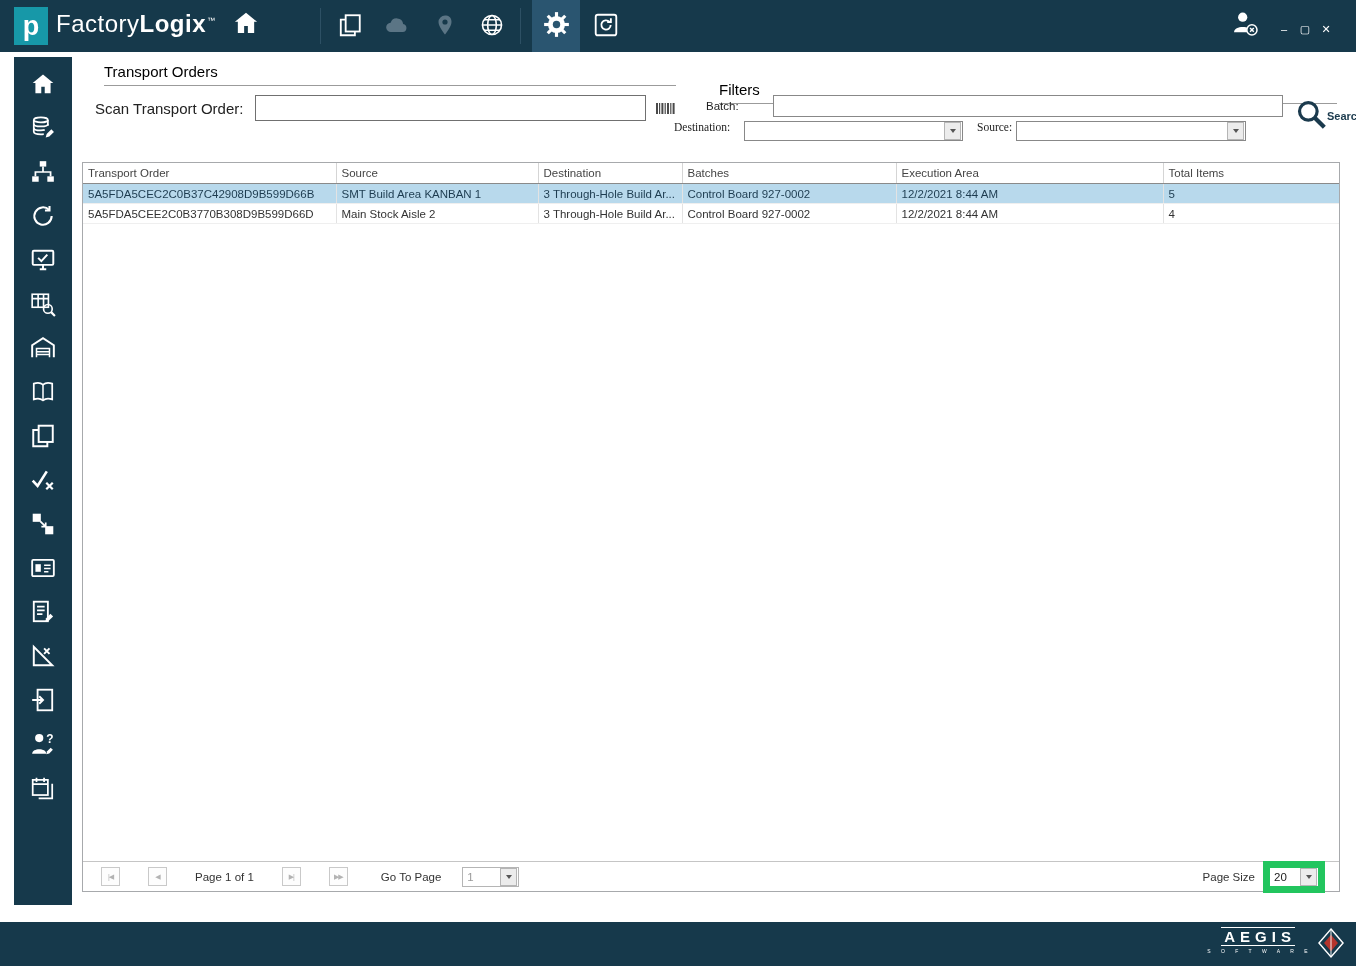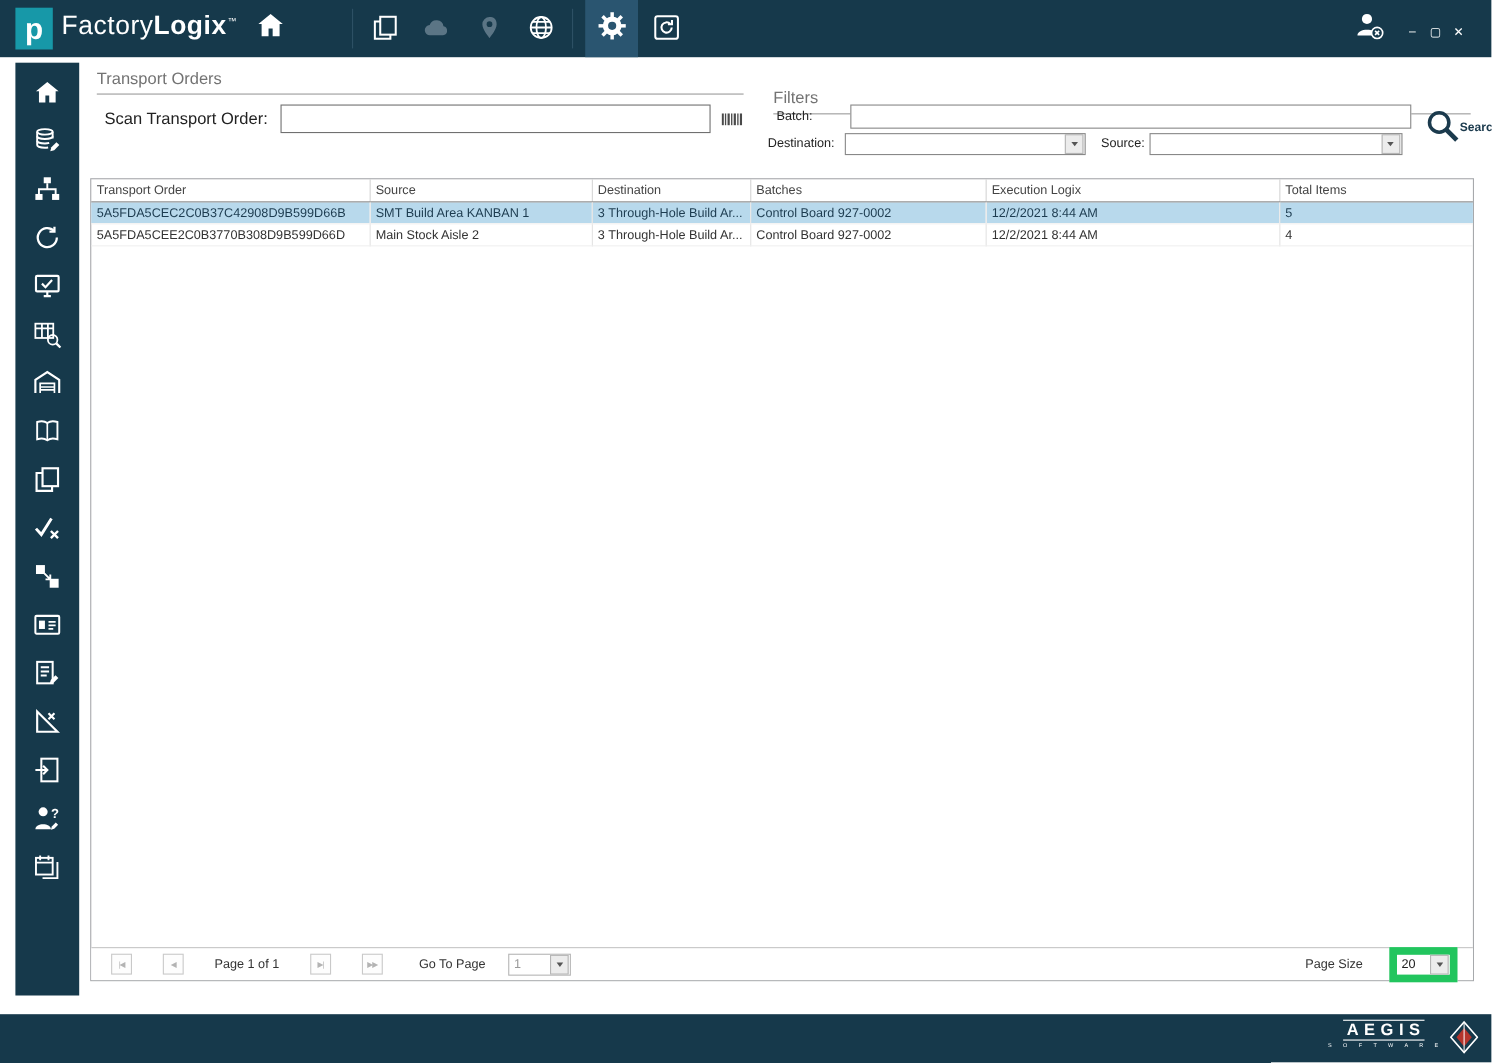--- a/index.html
+++ b/index.html
@@ -23,31 +23,31 @@
   .winbtn{position:absolute;top:21px;color:#fff;font-size:11px;width:16px;height:16px;
           display:flex;align-items:center;justify-content:center;cursor:pointer;}
 
   
   .sidebar{position:absolute;left:14px;top:57px;width:58px;height:848px;background:#16394b;
            display:flex;flex-direction:column;align-items:center;padding-top:16px;gap:18px;box-sizing:border-box;}
   .sb-item{width:58px;height:26px;display:flex;align-items:center;justify-content:center;cursor:pointer;flex:0 0 auto;}
 
   
   .main{position:absolute;left:82px;top:57px;width:1258px;height:848px;background:#fff;}
-  .sec-title{font-size:15px;color:#737373;padding-bottom:5px;border-bottom:1px solid #9b9b9b;}
+  .sec-title{font-size:15px;color:#000000;padding-bottom:5px;border-bottom:1px solid #9b9b9b;margin-left:16px;}
   .sec-transport{position:absolute;left:6px;top:6px;width:588px;}
   .sec-filters{position:absolute;left:621px;top:24px;width:634px;}
 
   .scan-row{position:absolute;left:13px;top:38px;display:flex;align-items:center;}
   .scan-label{font-size:15px;color:#222;margin-right:12px;}
   .scan-input{width:381px;height:22px;border:1px solid #707070;font-size:13px;padding:1px 4px;outline:none;}
   .barcode{margin-left:10px;display:inline-flex;}
 
   .flt-row1{position:absolute;left:621px;top:38px;display:flex;align-items:center;}
-  .flt-row2{position:absolute;left:616px;top:64px;display:flex;align-items:center;}
+  .flt-row2{position:absolute;left:592px;top:64px;display:flex;align-items:flex-start;font-family:Liberation Serif, serif;}
   .flt-label{font-size:11.5px;color:#222;}
   .lbl-batch{width:64px;text-align:left;padding-left:3px;}
   .lbl-dest{width:67px;padding-left:0;}
   .batch-input{width:502px;height:18px;border:1px solid #888;font-size:12px;padding:1px 3px;margin-left:3px;outline:none;}
   .combo{height:18px;border:1px solid #888;background:#fff;display:flex;align-items:center;
          justify-content:space-between;font-size:11.5px;color:#333;cursor:pointer;}
   .combo-dest{width:217px;margin-left:3px;}
   .combo-src{width:228px;}
   .lbl-src{margin-left:14px;margin-right:4px;}
   .combo-btn{width:15px;height:16px;margin:0 1px;background:#ececec;border:1px solid #b5b5b5;
@@ -73,21 +73,21 @@
 
   .pager{position:absolute;left:0;right:0;bottom:0;height:30px;border-top:1px solid #c5c5c5;
          display:flex;align-items:center;padding:0 14px 0 18px;box-sizing:border-box;background:#fff;gap:11px;}
   .pg-btn{width:17px;height:17px;border:1px solid #c9c9c9;color:#b3b3b3;font-size:7px;letter-spacing:-1px;
           display:flex;align-items:center;justify-content:center;margin-right:17px;cursor:pointer;background:#fdfdfd;}
   .pg-text{font-size:11.5px;color:#333;margin-right:17px;}
   .pg-goto-label{font-size:11.5px;color:#333;margin-left:5px;margin-right:10px;}
   .pg-goto{width:55px;height:18px;border:1px solid #b5b5b5;display:flex;align-items:center;justify-content:space-between;
            color:#9a9a9a;font-size:11.5px;cursor:pointer;background:#fff;}
   .pg-right{margin-left:auto;display:flex;align-items:center;}
-  .pg-size-label{font-size:11.5px;color:#333;margin-right:24px;}
+  .pg-size-label{font-size:11.5px;color:#333;margin-right:8px;}
   .pg-size{width:48px;height:18px;border:7px solid #22c55e;display:flex;align-items:center;justify-content:space-between;
            font-size:11.5px;color:#222;cursor:pointer;background:#fff;}
 
   
   .footer{position:absolute;left:0;top:922px;width:1356px;height:44px;background:#16394b;}
   .brand{position:absolute;right:12px;top:5px;display:flex;}
   .brand-txt{display:flex;flex-direction:column;align-items:center;margin-right:6px;}
   .brand-line{width:74px;height:1px;background:#fff;}
   .brand-name{color:#fff;font-size:15px;font-weight:bold;letter-spacing:5px;line-height:17px;padding-left:5px;}
   .brand-sub{color:#fff;font-size:5px;letter-spacing:4.5px;margin-top:2px;padding-left:4px;}
@@ -391,21 +391,21 @@
             <col class="c4">
             <col class="c5">
             <col class="c6">
           </colgroup>
         <thead>
             <tr id="thead-row">
               <th>Transport Order</th>
               <th>Source</th>
               <th>Destination</th>
               <th>Batches</th>
-              <th>Execution Logix</th>
+              <th>Execution Area</th>
               <th>Total Items</th>
             </tr>
           </thead>
         <tbody id="tbody">
             <tr class="selected">
               <td>5A5FDA5CEC2C0B37C42908D9B599D66B</td>
               <td>SMT Build Area KANBAN 1</td>
               <td>3 Through-Hole Build Ar...</td>
               <td>Control Board 927-0002</td>
               <td>12/2/2021 8:44 AM</td>

